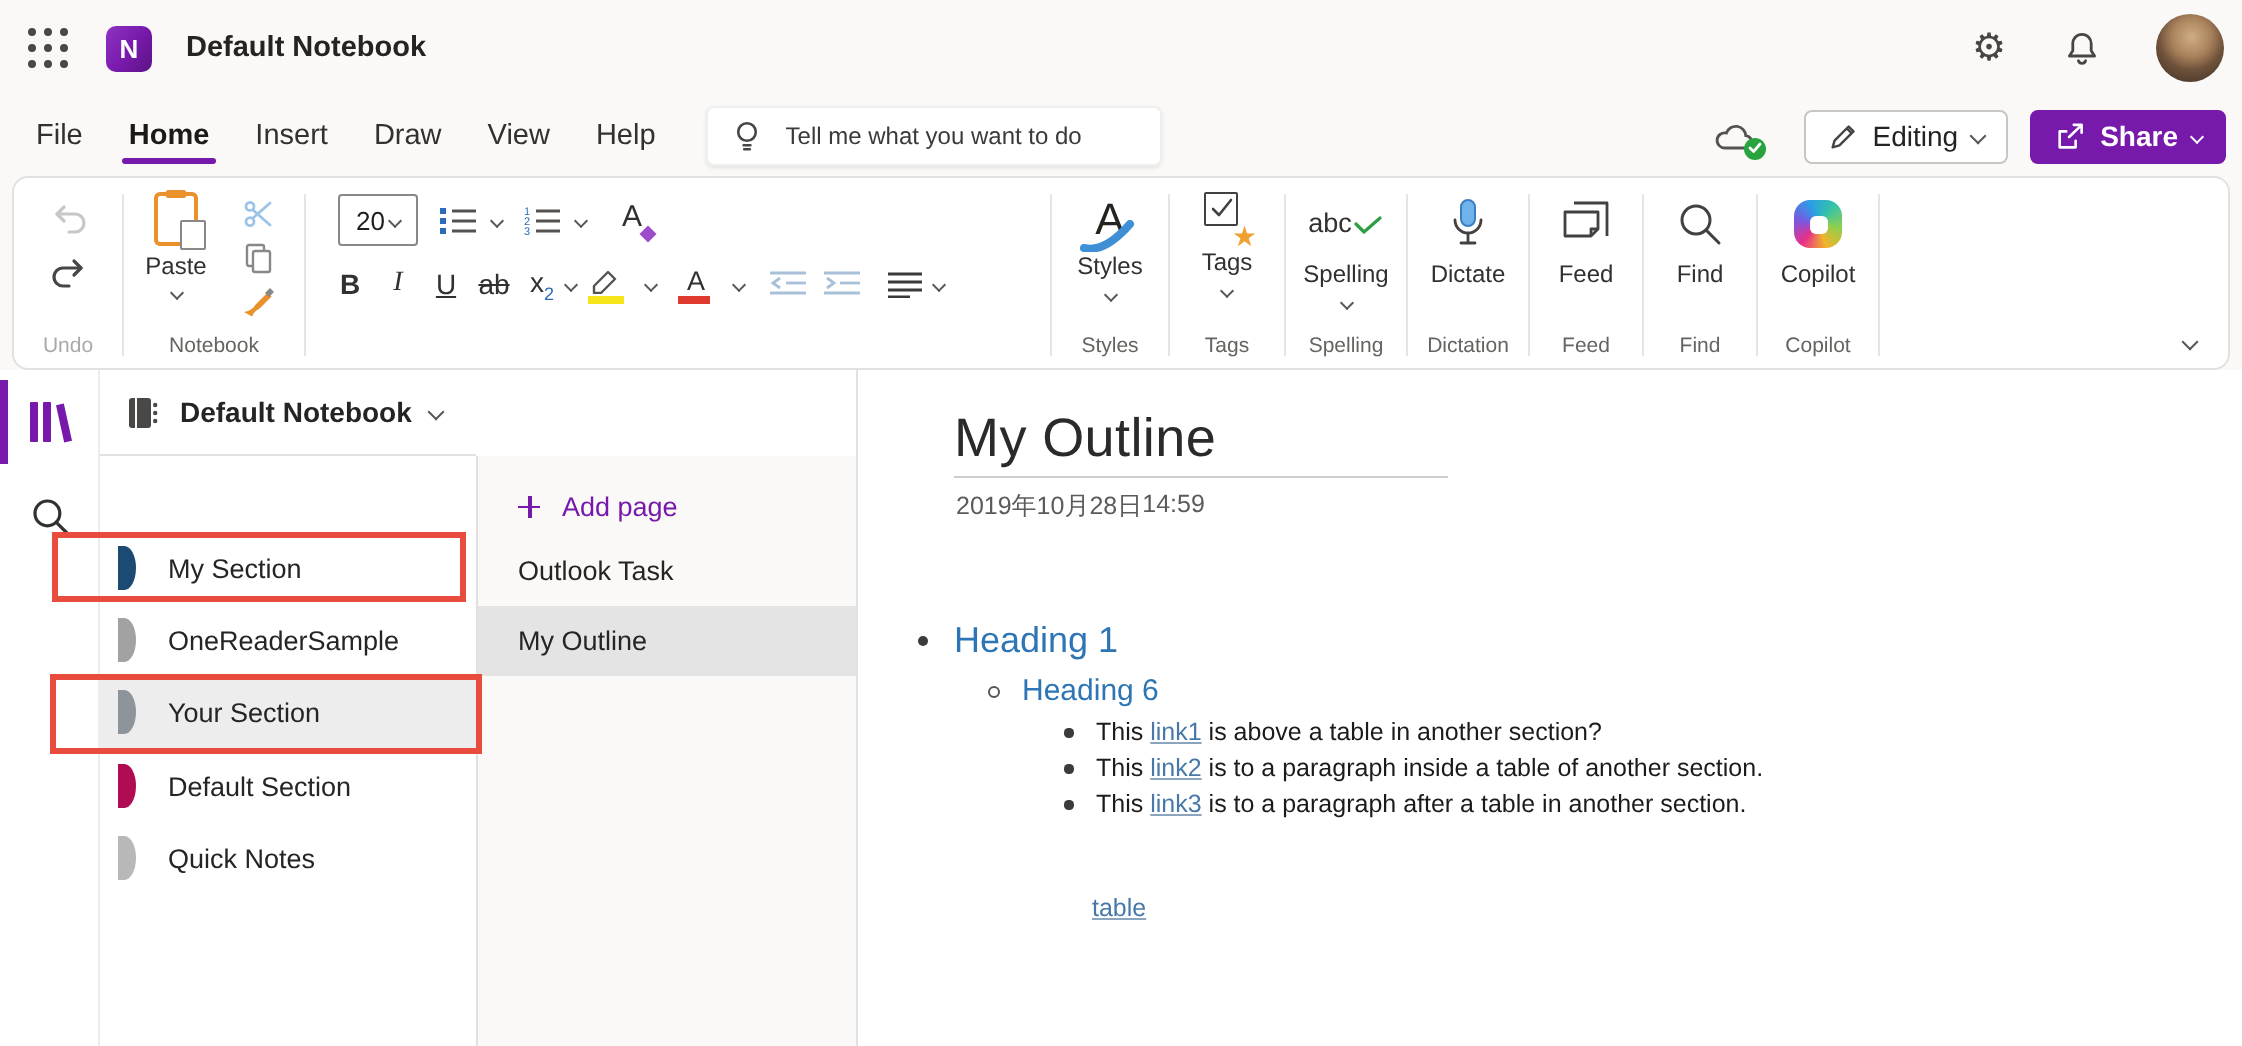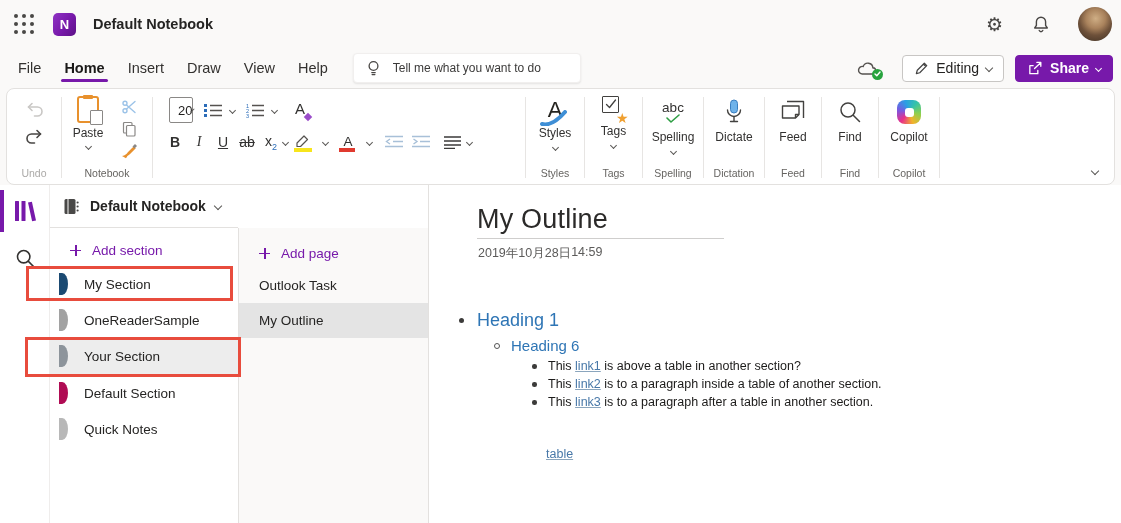--- a/index.html
+++ b/index.html
@@ -53,21 +53,21 @@
   .pasteicon .clipb { position:absolute; left:50%; top:-3px; transform:translateX(-50%); width:10px; height:4px; background:#e8912d; border-radius:1px; }
   .pasteicon .sheet { position:absolute; right:-6px; bottom:-4px; width:13px; height:15px; background:#fff; border:1.5px solid #8a8886; border-radius:1px; }
   .paste-btn .t { font-size:12px; color:#323130; margin-top:3px; }
   .paste-btn .chev { margin-top:4px; }
   .clip-side { display:flex; flex-direction:column; align-items:center; gap:6px; padding-top:3px; width:30px; }
 
   .font-body { padding:8px 0 0 10px; }
   .font-row1 { display:flex; align-items:center; }
   .combo { display:flex; align-items:center; justify-content:space-between; height:26px; border:1px solid #8a8886; border-radius:2px; background:#fff; padding:0 8px; font-size:13px; color:#201f1e; cursor:pointer; }
   .combo.family { width:132px; }
-  .combo.size { width:24px; margin-left:6px; }
+  .combo.size { width:40px; margin-left:6px; }
   .font-row1 .icobtn { margin-left:11px; }
   .font-row2 { display:flex; align-items:center; margin-top:9px; }
   .fmt { font-size:14px; color:#323130; width:24px; text-align:center; cursor:pointer; }
   .fmt.b { font-weight:bold; }
   .fmt.i { font-style:italic; font-family:"Liberation Serif",serif; }
   .fmt.u { text-decoration:underline; }
   .fmt.st { text-decoration:line-through; }
   .fmt sub { font-size:9px; color:#2b6cb8; }
   .hlicon { position:relative; width:20px; height:20px; margin-left:6px; cursor:pointer; }
   .hlicon .bar { position:absolute; left:0; bottom:0; width:18px; height:4px; background:#f7e51c; }
@@ -79,21 +79,21 @@
   .bb-icon { height:32px; display:flex; align-items:center; justify-content:center; }
   .bb-text { font-size:12px; color:#323130; margin-top:2px; white-space:nowrap; }
   .bb .chev { margin-top:5px; }
 
   .styles-glyph { position:relative; width:26px; height:28px; }
   .styles-glyph .a { font-size:22px; color:#25241f; font-weight:500; }
   .styles-glyph svg { position:absolute; left:-2px; bottom:-2px; }
   .tags-glyph { position:relative; width:24px; height:26px; }
   .tags-glyph .box { position:absolute; left:0; top:0; width:17px; height:17px; border:1.5px solid #42413f; border-radius:1px; }
   .tags-glyph .star { position:absolute; right:-3px; bottom:-3px; font-size:14px; color:#f0a030; line-height:1; }
-  .spell-glyph { display:flex; flex-direction:column; align-items:center; }
+  .spell-glyph { display:flex; flex-direction:row; align-items:center; }
   .spell-glyph .abc { font-size:13.5px; color:#323130; line-height:1; }
   .copilot-glyph { width:24px; height:24px; border-radius:8px; background:conic-gradient(from 220deg, #e8308a, #7b57e0, #2a9ee5, #35c3a9, #8ed04d, #f2b32a, #e8308a); display:flex; align-items:center; justify-content:center; }
   .copilot-glyph i { width:9px; height:9px; border-radius:3px; background:#fff; }
   .clearfmt { position:relative; width:22px; height:20px; text-align:center; }
   .clearfmt .a { font-size:15px; color:#323130; }
   .clearfmt .dia { position:absolute; right:0; bottom:0; width:6px; height:6px; background:#9b4dca; transform:rotate(45deg); }
   .collapse-chev { position:absolute; right:16px; bottom:10px; cursor:pointer; }
 
   
   .workspace { position:absolute; left:0; top:185px; width:1121px; height:338px; background:#fff; }
@@ -509,24 +509,20 @@
         <svg width="17" height="17" viewBox="0 0 17 17">
           <rect x="1.5" y="1" width="11" height="15" rx="1.5" fill="#494847"></rect>
           <line x1="5" y1="1" x2="5" y2="16" stroke="#faf9f8" stroke-width="1"></line>
           <circle cx="14.6" cy="4.5" r="1.1" fill="#494847"></circle>
             <circle cx="14.6" cy="8.5" r="1.1" fill="#494847"></circle>
             <circle cx="14.6" cy="12.5" r="1.1" fill="#494847"></circle>
         </svg>
         <span class="name">Default Notebook</span>
         <span class="chev"></span>
       </div>
-      <div class="addrow" style="top:50px">
-        <span class="plus"></span>
-        <span>Add section</span>
-      </div>
       <div class="secrow" style="top:81px">
         <svg width="10" height="22" viewBox="0 0 10 22">
             <path d="M1 0 h3.2 a5.8 11 0 0 1 0 22 H1 z" fill="#1b4a72"></path>
           </svg>
         <span class="lbl">My Section</span>
       </div>
       <div class="secrow" style="top:117px">
         <svg width="10" height="22" viewBox="0 0 10 22">
             <path d="M1 0 h3.2 a5.8 11 0 0 1 0 22 H1 z" fill="#a2a2a2"></path>
           </svg>

